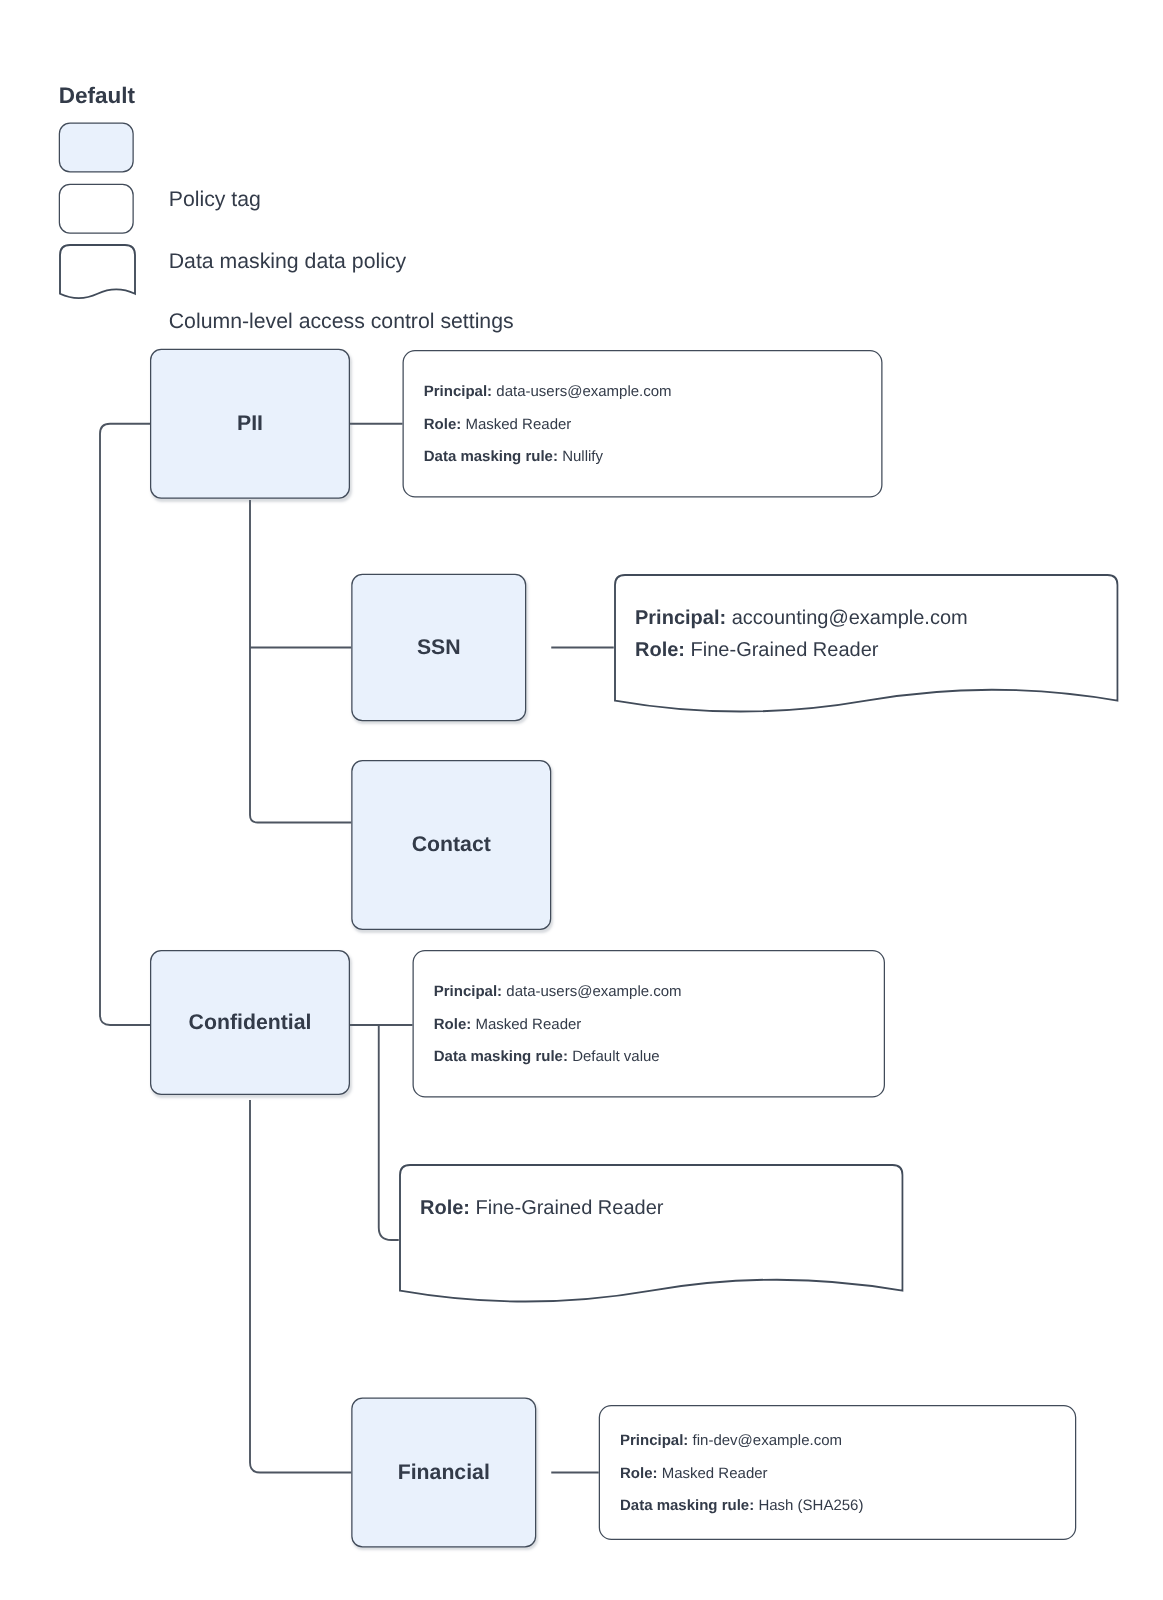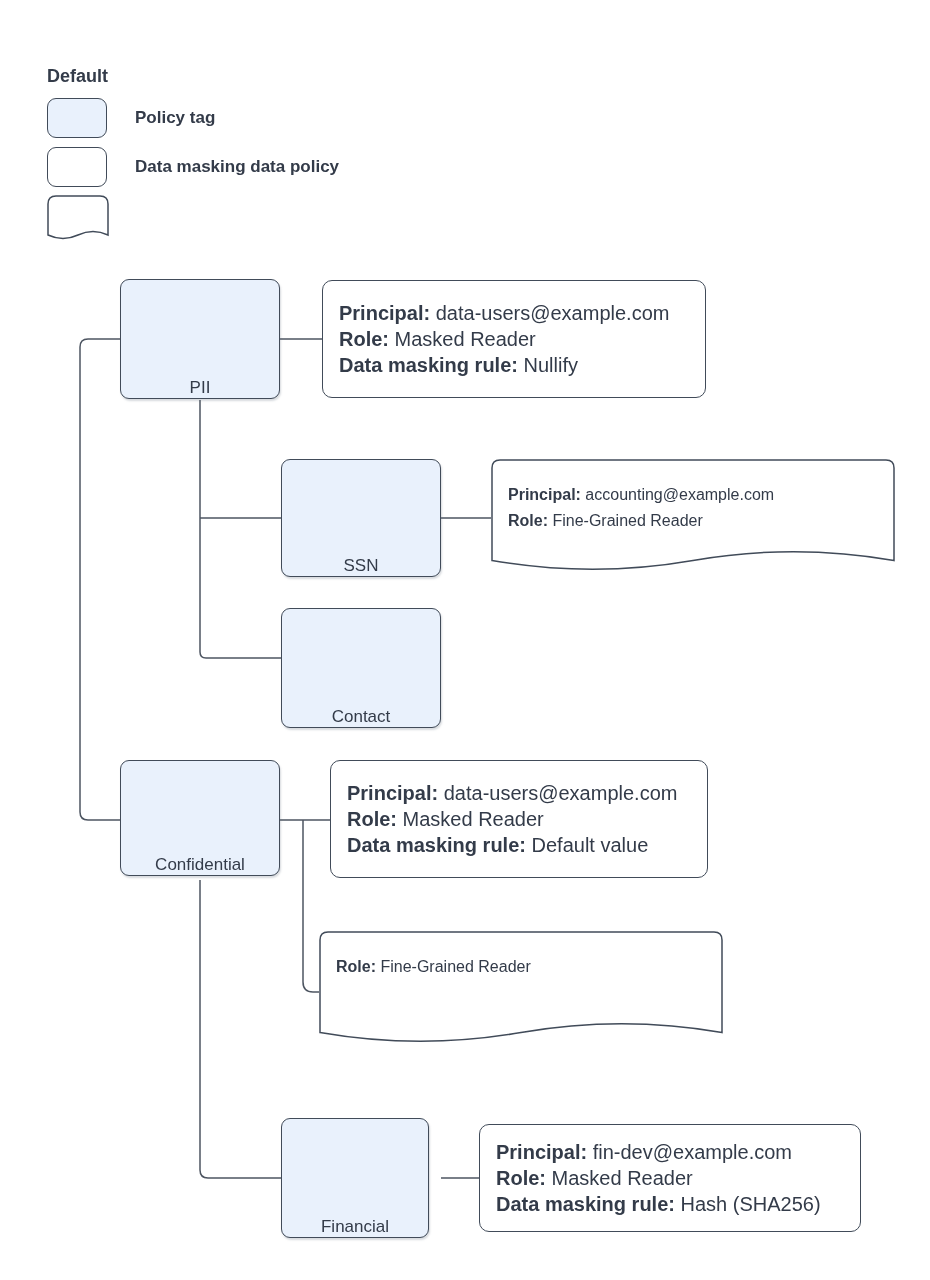--- a/index.html
+++ b/index.html
@@ -28,43 +28,43 @@
   }
   .legend-swatch {
     position: absolute; left: 47px; width: 60px; height: 40px;
     border: 1.5px solid var(--shape-border); border-radius: 9px;
     background: #fff;
   }
   .legend-swatch.blue { background: var(--policy-tag-fill); }
   .legend-doc-swatch { position: absolute; left: 47px; width: 60px; height: 46px; }
   .legend-label {
     position: absolute; left: 135px;
-    font-size: 17px; font-weight: bold; line-height: 28px; white-space: nowrap;
+    font-size: 17px; font-weight: normal; line-height: 28px; white-space: nowrap; margin-top: 42px;
   }
 
   
   .node {
     position: absolute;
     background: var(--policy-tag-fill);
     border: 1.5px solid var(--shape-border);
     border-radius: 9px;
-    display: flex; align-items: flex-end; justify-content: center;
-    font-size: 17px; font-weight: normal;
+    display: flex; align-items: center; justify-content: center;
+    font-size: 17px; font-weight: bold;
     box-shadow: 1px 2px 2px rgba(99,110,128,0.25);
   }
 
   
   .pbox {
     position: absolute;
     background: #fff;
     border: 1.5px solid var(--shape-border);
     border-radius: 10px;
     display: flex; flex-direction: column; justify-content: center;
     padding: 0 16px;
-    font-size: 20px; line-height: 26px; white-space: nowrap;
+    font-size: 12px; line-height: 26px; white-space: nowrap;
   }
   .fl { font-weight: bold; }
 
   
   .doc { position: absolute; }
   .doc svg { position: absolute; left: 0; top: 0; display: block; }
   .doc-text {
     position: relative; z-index: 1;
     padding: 23px 0 0 17px;
     font-size: 16px; line-height: 26px; white-space: nowrap;
@@ -98,30 +98,31 @@
   <div class="legend-label" style="top:104px">Policy tag</div>
 
   <div class="legend-swatch" style="top:147px"></div>
   <div class="legend-label" style="top:153px">Data masking data policy</div>
 
   <div class="legend-doc-swatch" style="top:195px">
     <svg width="62" height="50" viewBox="-1 -1 62 50">
       <path class="doc-shape" d="M 8 0 L 52 0 Q 60 0 60 8 L 60 39 Q 45 32 30 39 Q 15 46 0 39 L 0 8 Q 0 0 8 0 Z"></path>
     </svg>
   </div>
+  <div class="legend-label" style="top:201px">Column-level access control settings</div>
 
   <div class="node" style="left:120px; top:279px; width:160px; height:120px">
     <span>PII</span>
   </div>
 
-  <div class="node" style="left:281px; top:459px; width:160px; height:118px">
+  <div class="node" style="left:281px; top:459px; width:140px; height:118px">
     <span>SSN</span>
   </div>
 
-  <div class="node" style="left:281px; top:608px; width:160px; height:120px">
+  <div class="node" style="left:281px; top:608px; width:160px; height:136px">
     <span>Contact</span>
   </div>
 
   <div class="node" style="left:120px; top:760px; width:160px; height:116px">
     <span>Confidential</span>
   </div>
 
   <div class="node" style="left:281px; top:1118px; width:148px; height:120px">
     <span>Financial</span>
   </div>

